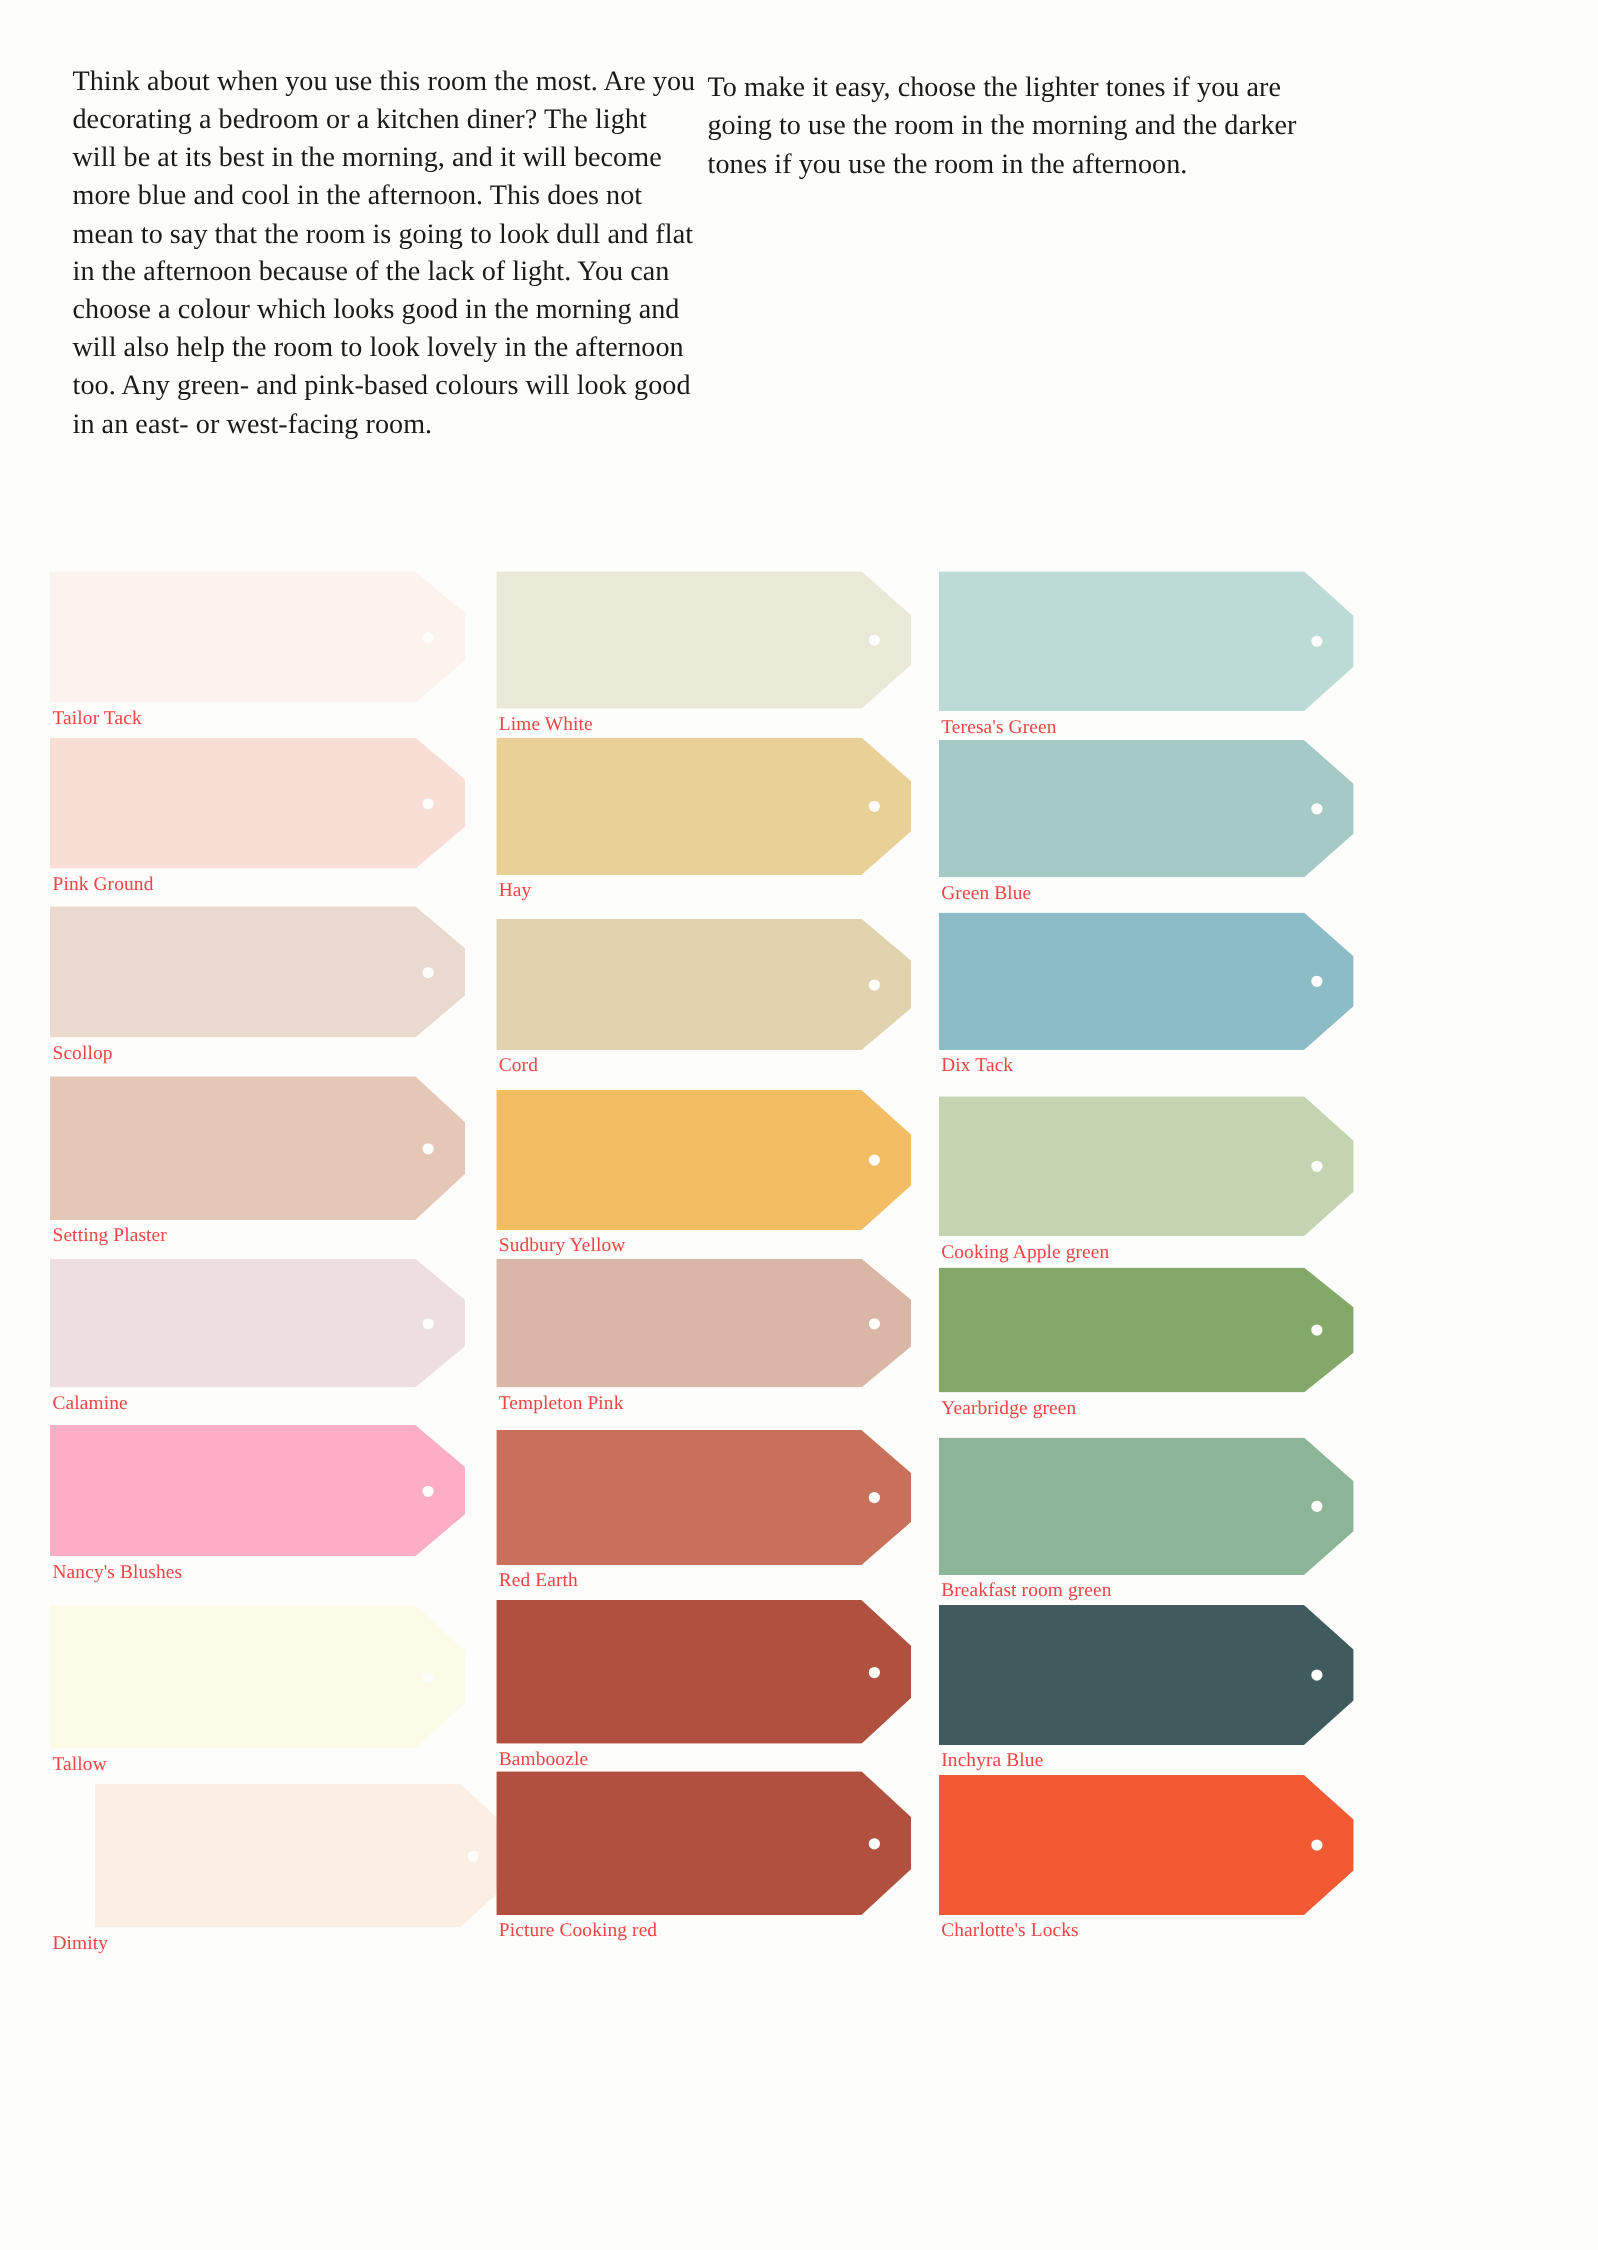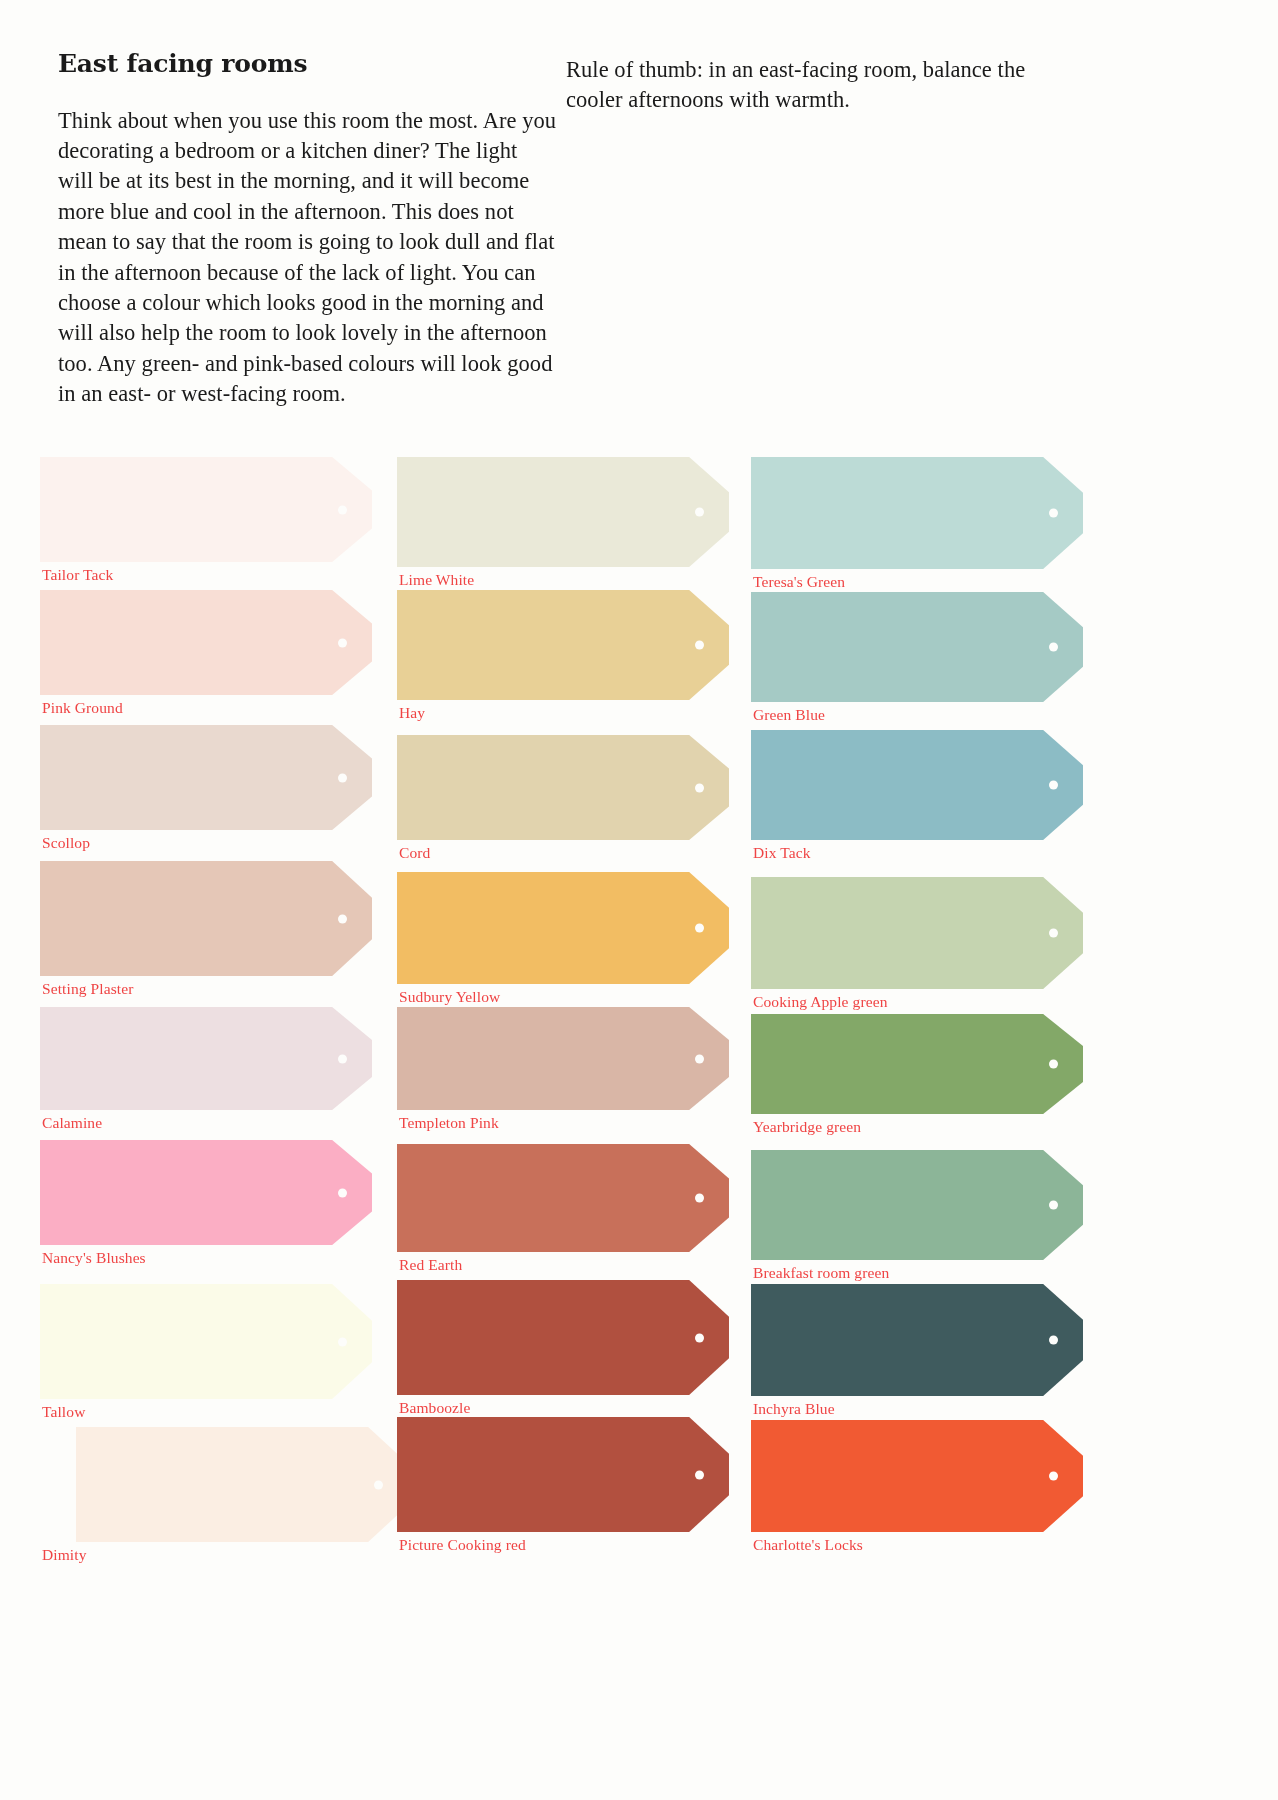--- a/index.html
+++ b/index.html
@@ -68,25 +68,24 @@
     letter-spacing:0.1px;
   }
 </style>
 </head>
 <body>
 
 <div class="page">
 
   <div class="text-area">
     <div class="col-left">
-      <h1 class="heading">East facing rooms</h1>
       <p class="body-par">Think about when you use this room the most. Are you decorating a bedroom or a kitchen diner? The light will be at its best in the morning, and it will become more blue and cool in the afternoon. This does not mean to say that the room is going to look dull and flat in the afternoon because of the lack of light. You can choose a colour which looks good in the morning and will also help the room to look lovely in the afternoon too. Any green- and pink-based colours will look good in an east- or west-facing room.</p>
     </div>
     <div class="col-right">
-      <p class="body-par">Rule of thumb: in an east-facing room, balance the cooler afternoons with warmth.</p>
+      <p class="body-par">To make it easy, choose the lighter tones if you are going to use the room in the morning and the darker tones if you use the room in the afternoon.</p>
     </div>
   </div>
 
   <div class="grid" id="swatch-grid">
       <div class="column col1">
         <div class="swatch" style="top: 5px;">
           <div class="tag" style="height: 105px;">
             <div class="tag-inner" style="background: rgb(252, 242, 238);"></div>
             <div class="hole"></div>
           </div>

